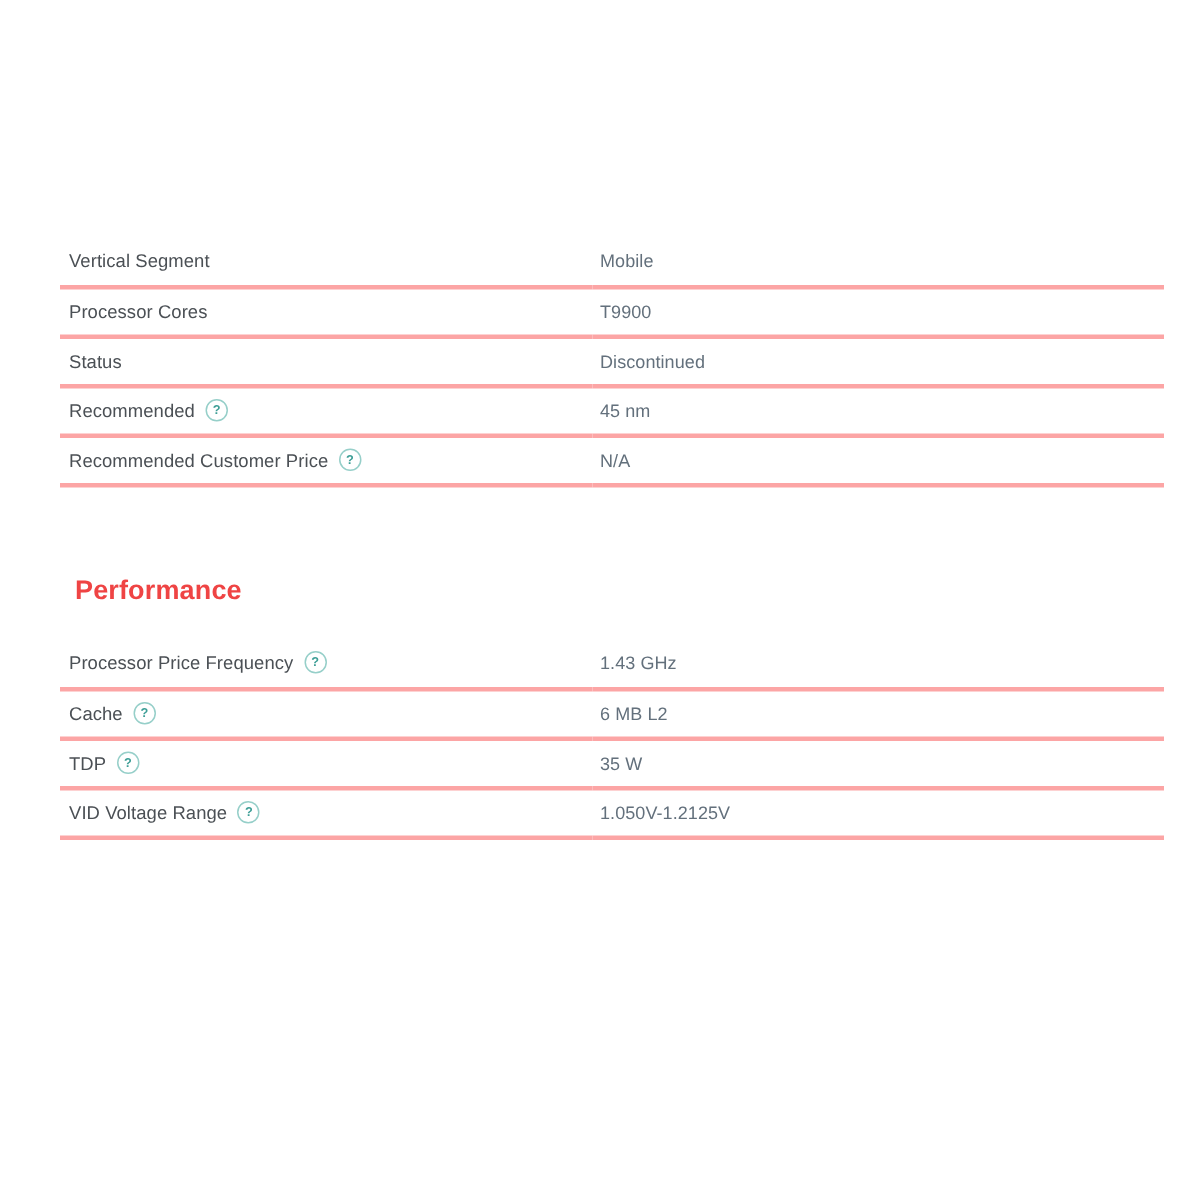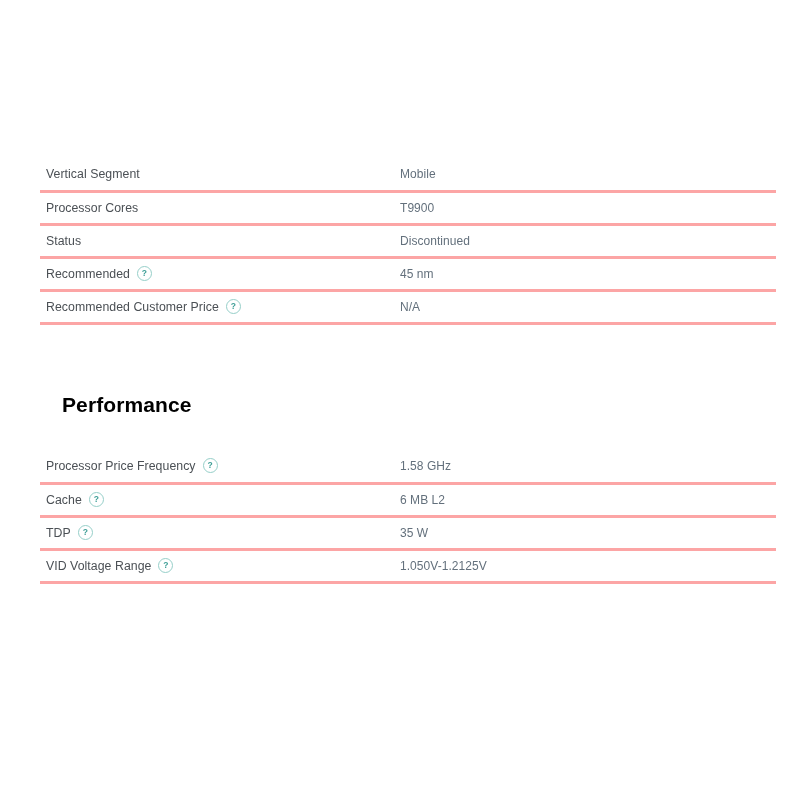--- a/index.html
+++ b/index.html
@@ -27,26 +27,26 @@
   .spec-block {
     position: absolute;
     left: 40px;
     width: 736px;
   }
 
   .spec-block.block-essentials { top: 158px; }
   .spec-block.block-performance { top: 380px; }
 
   .section-heading {
-    font-size: 21px;
+    font-size: 18px;
     font-weight: bold;
-    color: #000000;
+    color: #ef4444;
     letter-spacing: 0.1px;
     padding: 0 0 20px 6px;
-    margin: 16px;
+    margin: 4px;
     line-height: 18px;
   }
 
   .spec-table {
     width: 100%;
     border-collapse: collapse;
     table-layout: fixed;
   }
 
   .spec-row {
@@ -158,21 +158,21 @@
     <h2 class="section-heading">Performance</h2>
     <table class="spec-table">
       <tbody id="rows-performance">
           <tr class="spec-row">
             <td class="spec-label"><span class="label-inner">
                 <span>Processor Price Frequency</span>
                 <span class="help-icon" title="Processor Base Frequency">
                   <span>?</span>
                 </span>
               </span></td>
-            <td class="spec-value"><span>1.58 GHz</span></td>
+            <td class="spec-value"><span>1.43 GHz</span></td>
           </tr>
           <tr class="spec-row">
             <td class="spec-label"><span class="label-inner">
                 <span>Cache</span>
                 <span class="help-icon" title="Cache">
                   <span>?</span>
                 </span>
               </span></td>
             <td class="spec-value"><span>6 MB L2</span></td>
           </tr>

